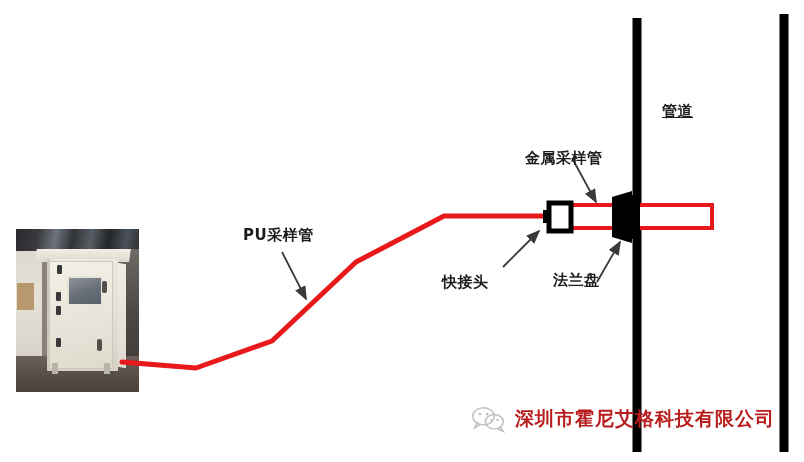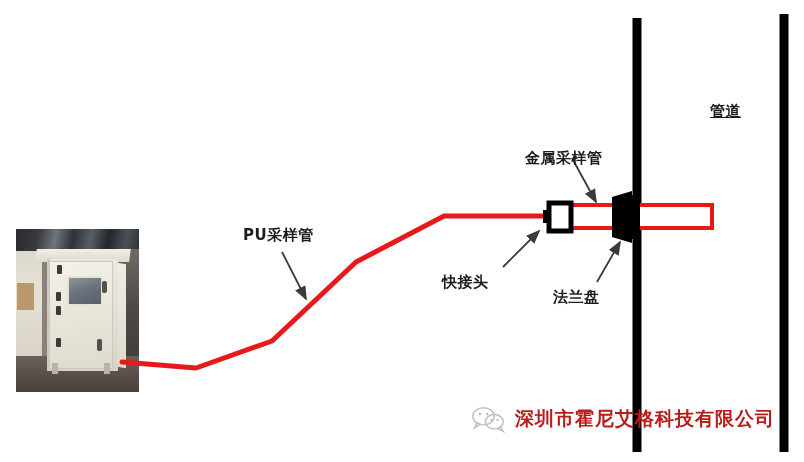--- a/index.html
+++ b/index.html
@@ -115,23 +115,23 @@
     position: absolute;
     color: #1c1c1c;
     font-size: 15px;
     font-weight: bold;
     letter-spacing: .5px;
     white-space: nowrap;
     font-family: "DejaVu Sans", "Liberation Sans", sans-serif;
   }
   .lbl-pu      { left: 243px; top: 226px; }
   .lbl-quick   { left: 442px; top: 273px; }
-  .lbl-flange  { left: 553px; top: 288px; }
+  .lbl-flange  { left: 553px; top: 271px; }
   .lbl-metal   { left: 525px; top: 137px; margin-top: 12px; }
-  .lbl-pipe    { left: 710px; top: 102px; text-decoration: underline; }
+  .lbl-pipe    { left: 662px; top: 102px; text-decoration: underline; }
 
   
   .watermark {
     position: absolute;
     left: 470px; top: 404px;
     display: flex;
     align-items: center;
     gap: 9px;
   }
   .wm-logo { width: 36px; height: 30px; opacity: .55; }

